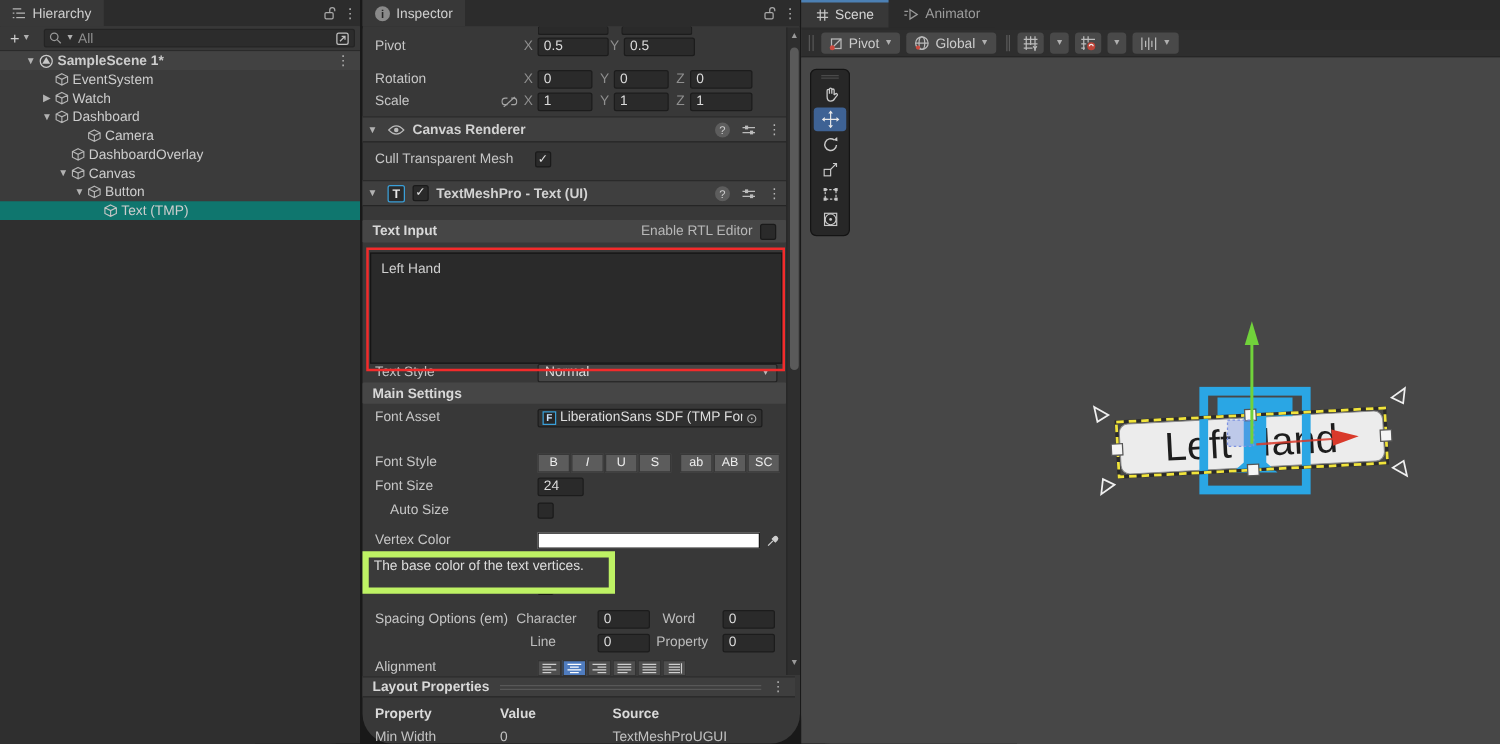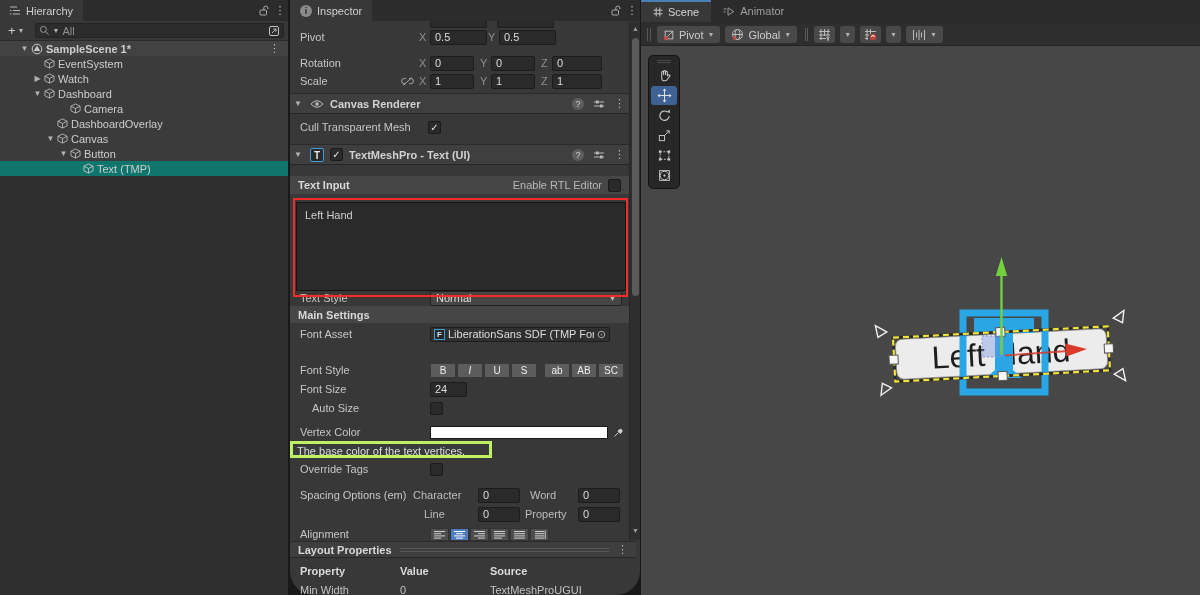--- a/index.html
+++ b/index.html
@@ -52,21 +52,21 @@
   .tmpicon { width:14px; height:14px; border:1px solid #3a9fd8; background:#2a2a2a; color:#e8e8e8; font-size:10px; font-weight:bold; text-align:center; line-height:13px; border-radius:2px; }
   .textarea { position:absolute; left:6px; top:202px; width:330px; height:89px; background:#2a2a2a; border:1px solid #151515; padding:6px 8px; color:#cfcfcf; }
   .redbox { position:absolute; left:3px; top:198px; width:335px; height:99px; border:2px solid #f22b2b; z-index:5; pointer-events:none; }
   .drop { position:absolute; background:#464646; border:1px solid #222; border-radius:2px; height:15px; display:flex; align-items:center; padding:0 5px; color:#ddd; }
   .drop .dcaret { margin-left:auto; font-size:7px; color:#bbb; }
   .objfield { position:absolute; background:#303030; border:1px solid #1d1d1d; border-radius:2px; height:15px; display:flex; align-items:center; gap:3px; padding:0 3px; color:#ddd; overflow:hidden; white-space:nowrap; }
   .ficon { width:11px; height:11px; border:1px solid #3a9fd8; background:#262626; color:#cfe6ff; font-size:8px; font-weight:bold; text-align:center; line-height:10px; flex:none;}
   .picker { margin-left:auto; color:#b5b5b5; font-size:11px; flex:none;}
   .fsbtn { height:15px; width:26px; background:#5c5c5c; border:1px solid #383838; color:#eee; text-align:center; line-height:14px; font-size:10px; }
   .colorbar { position:absolute; height:13px; background:#ffffff; border:1px solid #1a1a1a; }
-  .tooltip { position:absolute; left:0px; top:441px; width:202px; height:17px; background:#3a3a3a; border:3px solid #bef264; color:#dedede; line-height:15px; padding-left:4px; z-index:6; white-space:nowrap; }
+  .tooltip { position:absolute; left:0px; top:441px; width:202px; height:34px; background:#3a3a3a; border:5px solid #bef264; color:#dedede; line-height:15px; padding-left:4px; z-index:6; white-space:nowrap; }
   .alignbtn { height:13px; width:19px; background:#4e4e4e; border:1px solid #333; display:flex; align-items:center; justify-content:center; }
   .alignbtn.sel { background:#4f7cbf; }
   .layoutbar { position:absolute; top:541px; left:0; width:346px; height:17px; background:#3e3e3e; border-top:1px solid #2b2b2b; border-bottom:1px solid #262626; display:flex; align-items:center; padding:0 8px; }
   .layoutbar .rule { flex:1; height:4px; margin:0 8px; border-top:1px solid #585858; border-bottom:1px solid #585858; }
   .tcell { position:absolute; white-space:nowrap; }
   .scrollbar { position:absolute; right:0; top:22px; width:11px; height:518px; background:#2e2e2e; border-left:1px solid #262626; }
   .scroll-thumb { position:absolute; left:2px; top:16px; width:7px; height:258px; background:#5a5a5a; border-radius:4px; }
   .scroll-arrow { position:absolute; left:0; width:11px; text-align:center; font-size:7px; color:#9a9a9a; }
 
   

